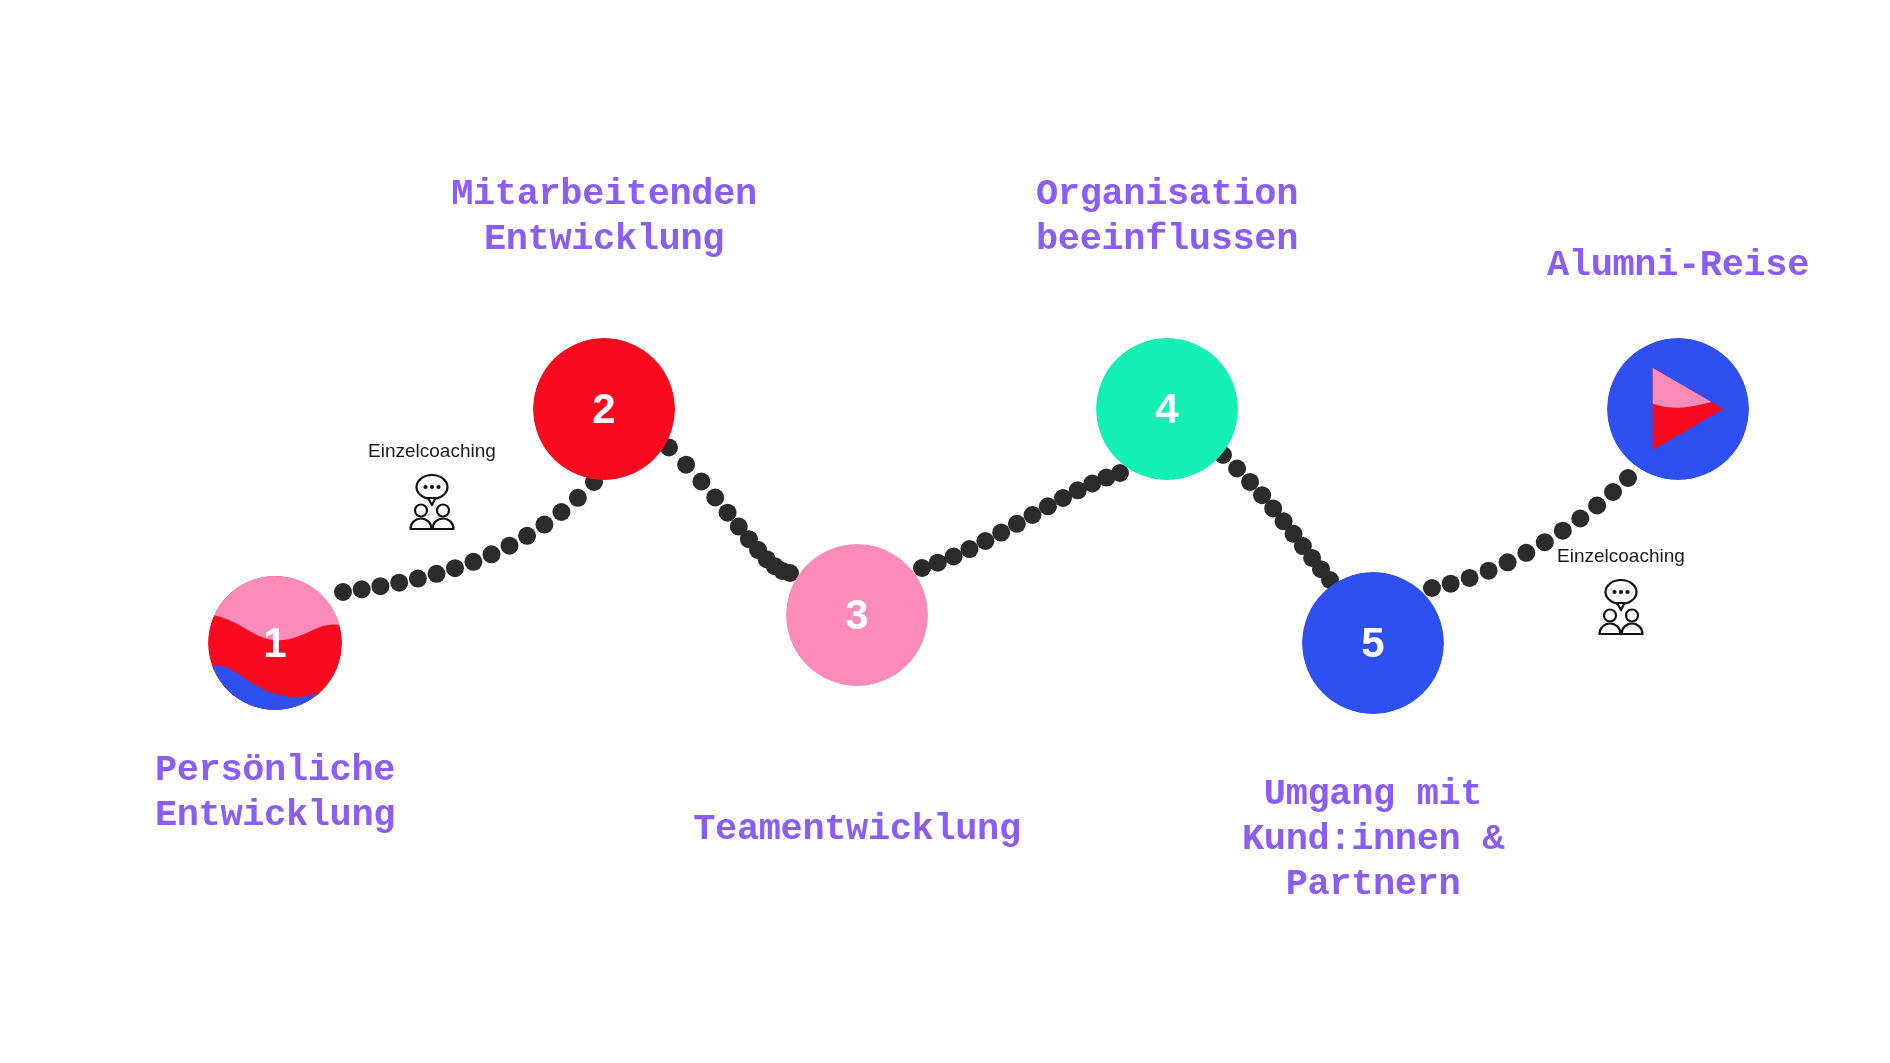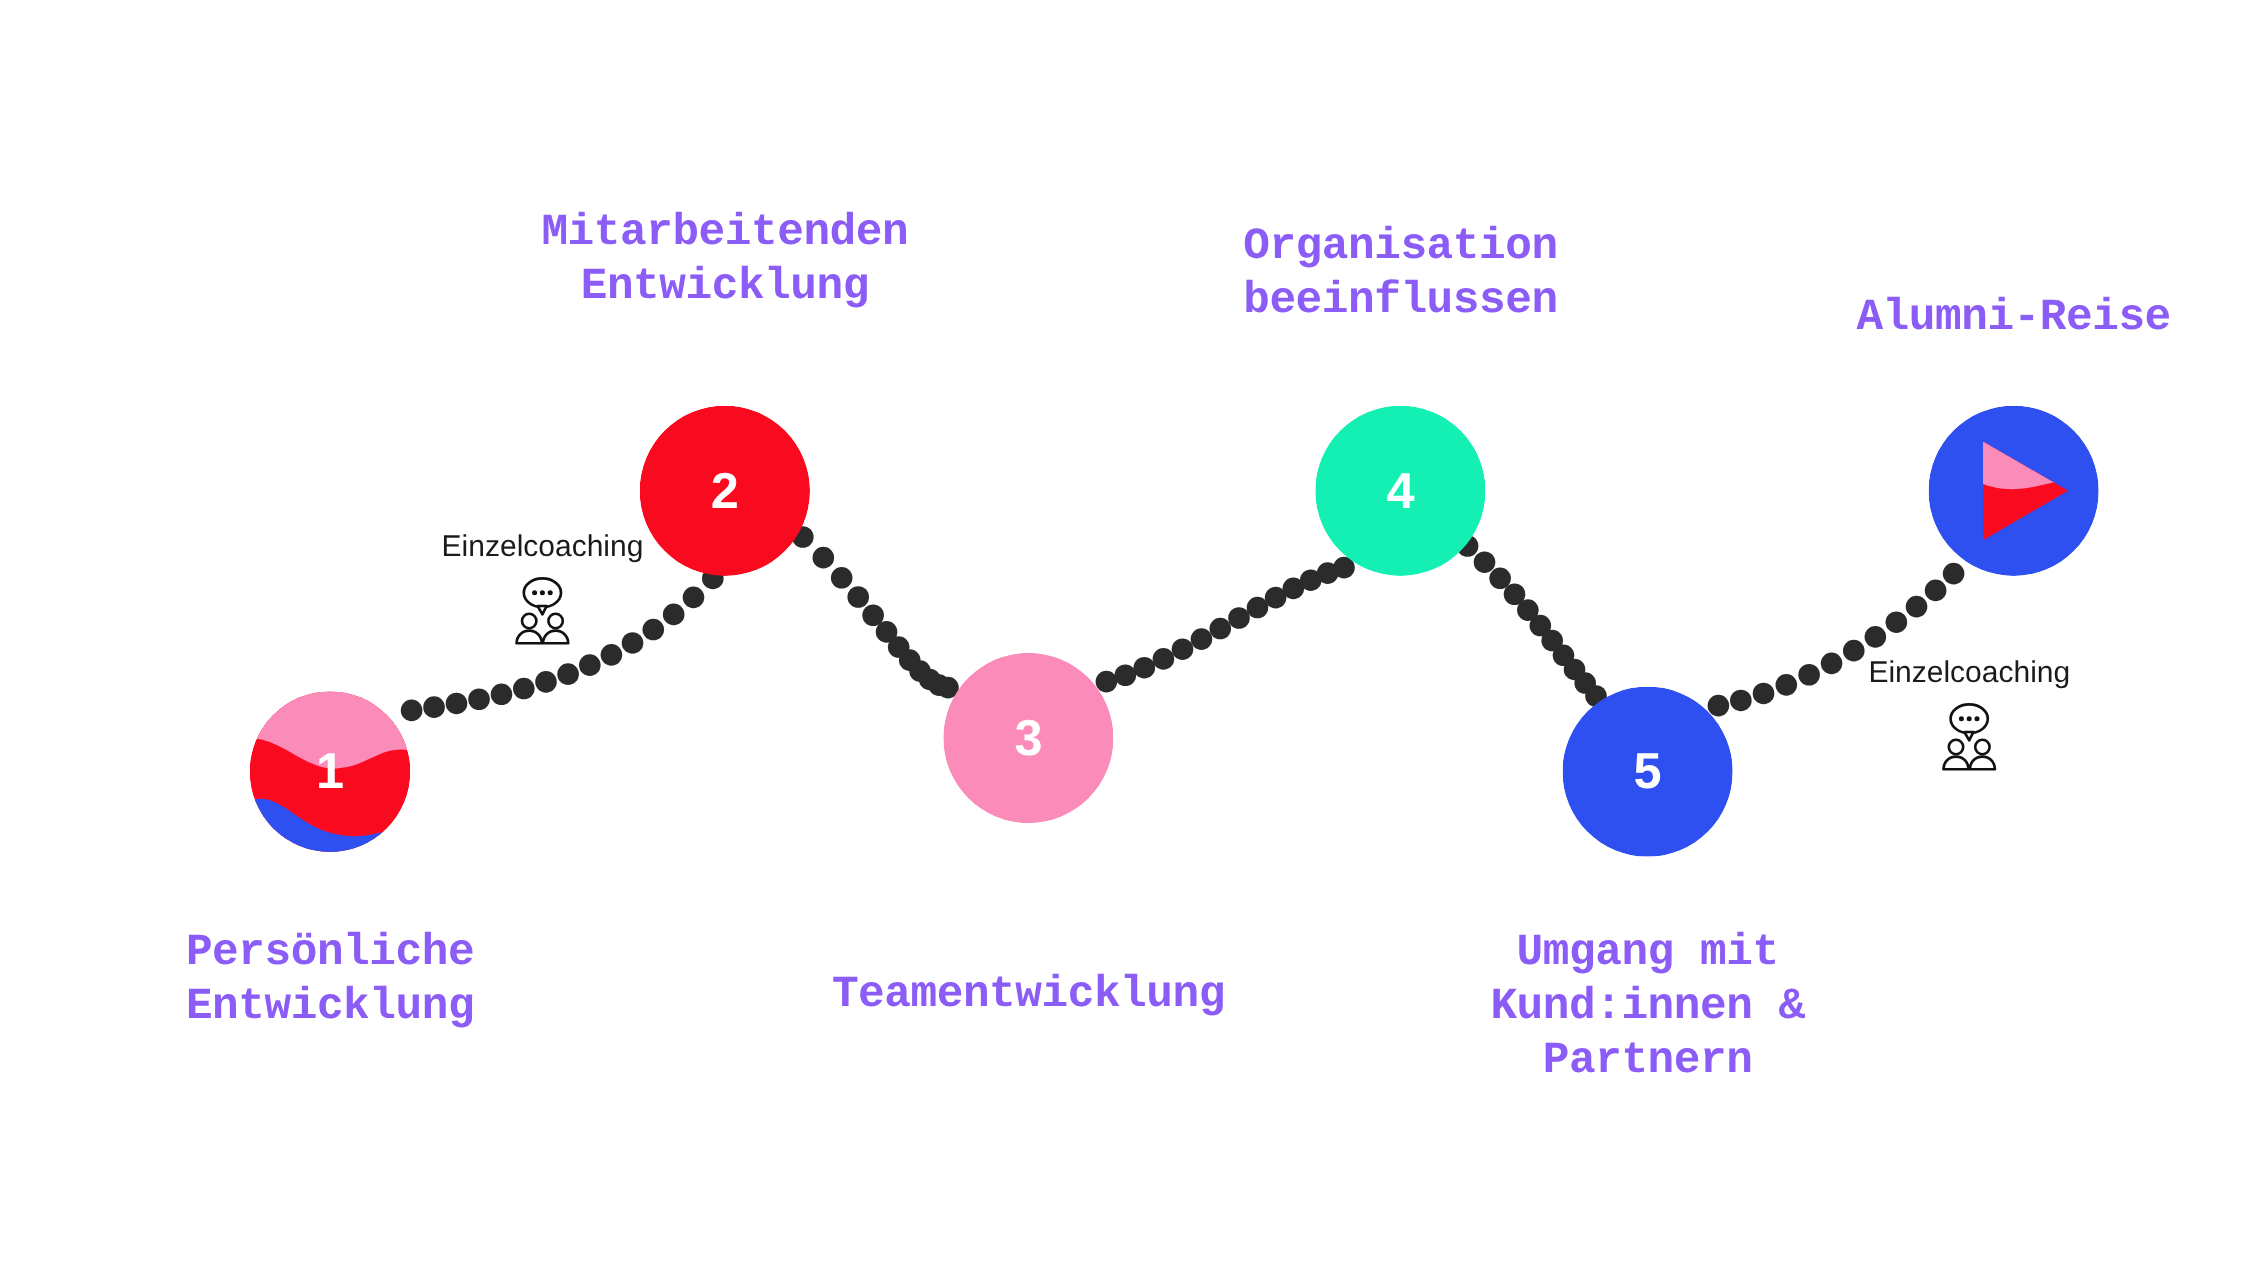--- a/index.html
+++ b/index.html
@@ -60,21 +60,21 @@
 
   
   .coach-note {
     position: absolute;
     text-align: center;
     display: flex;
     flex-direction: column;
     align-items: center;
   }
   .coach-label {
-    font-size: 25px;
+    font-size: 19px;
     color: #1b1b1b;
     font-weight: 400;
     line-height: 1.2;
     white-space: nowrap;
     font-family: "Liberation Sans", sans-serif;
   }
   .coach-icon {
     margin-top: 10px;
     line-height: 0;
   }
@@ -173,21 +173,21 @@
             </clipPath>
           </defs>
           <g clip-path="url(#clip-node-0)">
             <rect x="0" y="0" width="100" height="100" fill="#FA0A1E"></rect>
             <path d="M0 0 H100 V37 C82 33 74 47 54 48 C34 49 22 30 0 29 Z" fill="#FB8BB8"></path>
             <path d="M0 100 V68 C18 62 28 82 50 88 C68 93 84 89 100 80 V100 Z" fill="#2F50F0"></path>
           </g>
         </svg>
         <span class="step-number" style="font-size: 42px;">1</span>
       </div>
-      <div class="step-title" style="width: 420px; left: 65px; top: 748px; margin-top: 24px;">Persönliche
+      <div class="step-title" style="width: 420px; left: 65px; top: 748px;">Persönliche
 Entwicklung</div>
       <div class="step-node" style="left: 533px; top: 338px; width: 142px; height: 142px;">
         <svg width="142" height="142" viewBox="0 0 100 100" style="position: absolute; left: 0px; top: 0px;">
           <defs>
             <clipPath id="clip-node-1">
               <circle cx="50" cy="50" r="50"></circle>
             </clipPath>
           </defs>
           <g clip-path="url(#clip-node-1)">
             <rect x="0" y="0" width="100" height="100" fill="#FA0A1E"></rect>
@@ -217,21 +217,21 @@
             <clipPath id="clip-node-3">
               <circle cx="50" cy="50" r="50"></circle>
             </clipPath>
           </defs>
           <g clip-path="url(#clip-node-3)">
             <rect x="0" y="0" width="100" height="100" fill="#14F0B4"></rect>
           </g>
         </svg>
         <span class="step-number" style="font-size: 42px;">4</span>
       </div>
-      <div class="step-title" style="width: 440px; left: 947px; top: 184px;">Organisation
+      <div class="step-title" style="width: 440px; left: 947px; top: 172px;">Organisation
 beeinflussen</div>
       <div class="step-node" style="left: 1302px; top: 572px; width: 142px; height: 142px;">
         <svg width="142" height="142" viewBox="0 0 100 100" style="position: absolute; left: 0px; top: 0px;">
           <defs>
             <clipPath id="clip-node-4">
               <circle cx="50" cy="50" r="50"></circle>
             </clipPath>
           </defs>
           <g clip-path="url(#clip-node-4)">
             <rect x="0" y="0" width="100" height="100" fill="#2F50F0"></rect>

